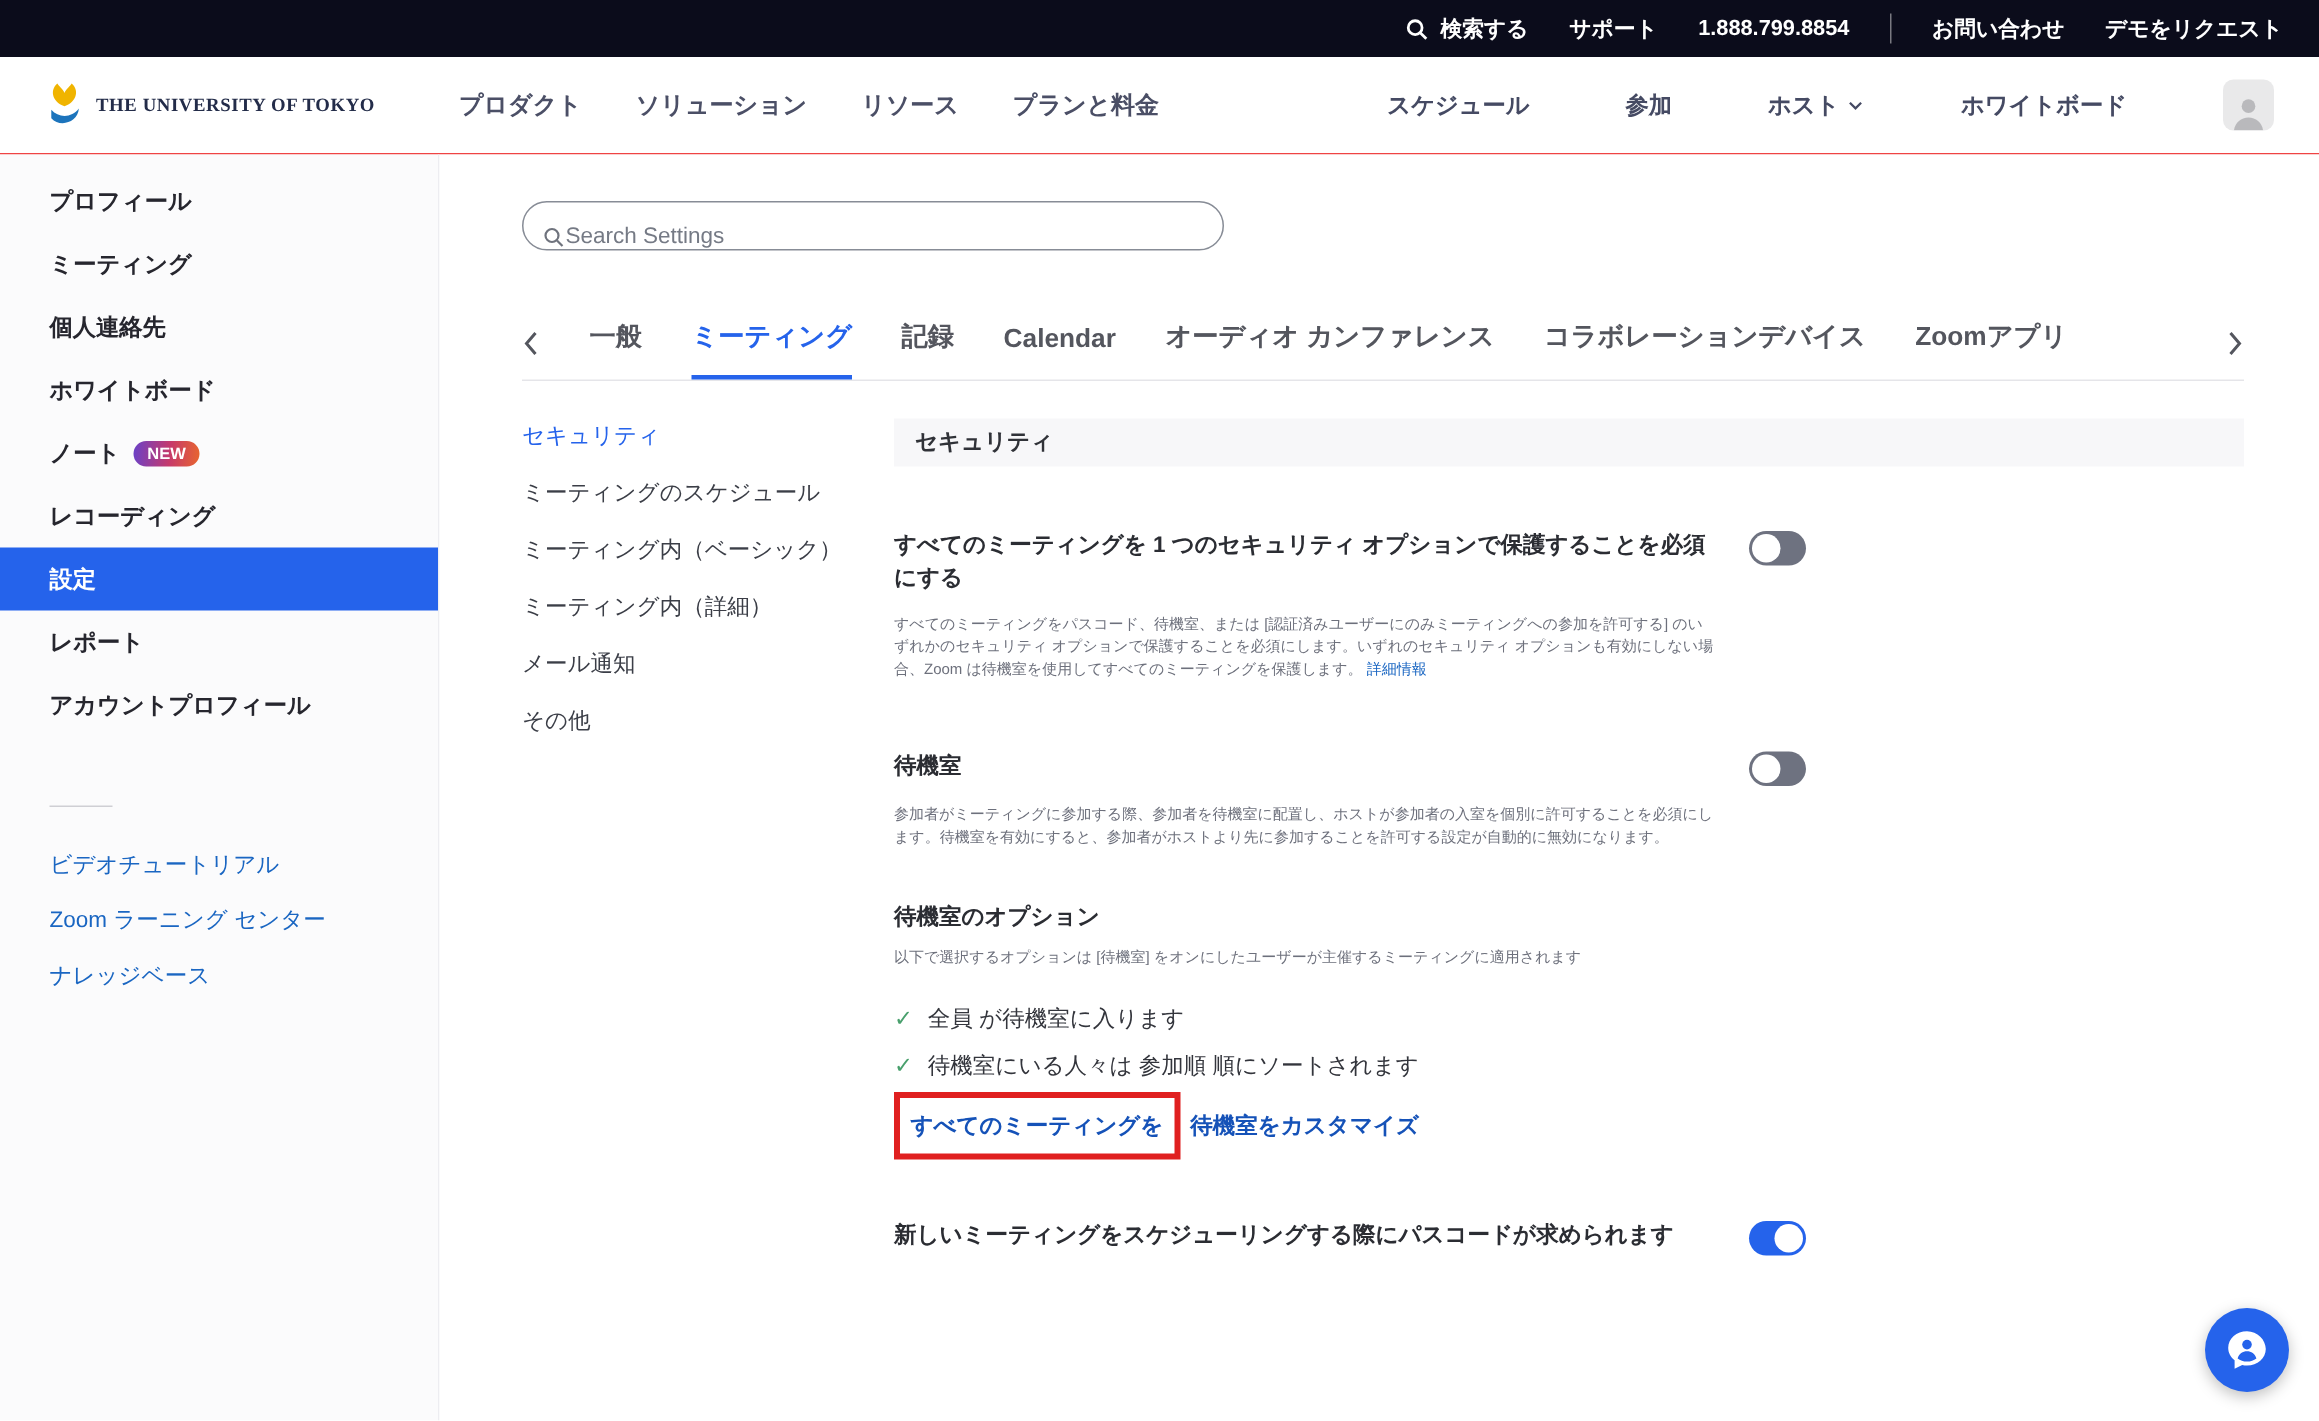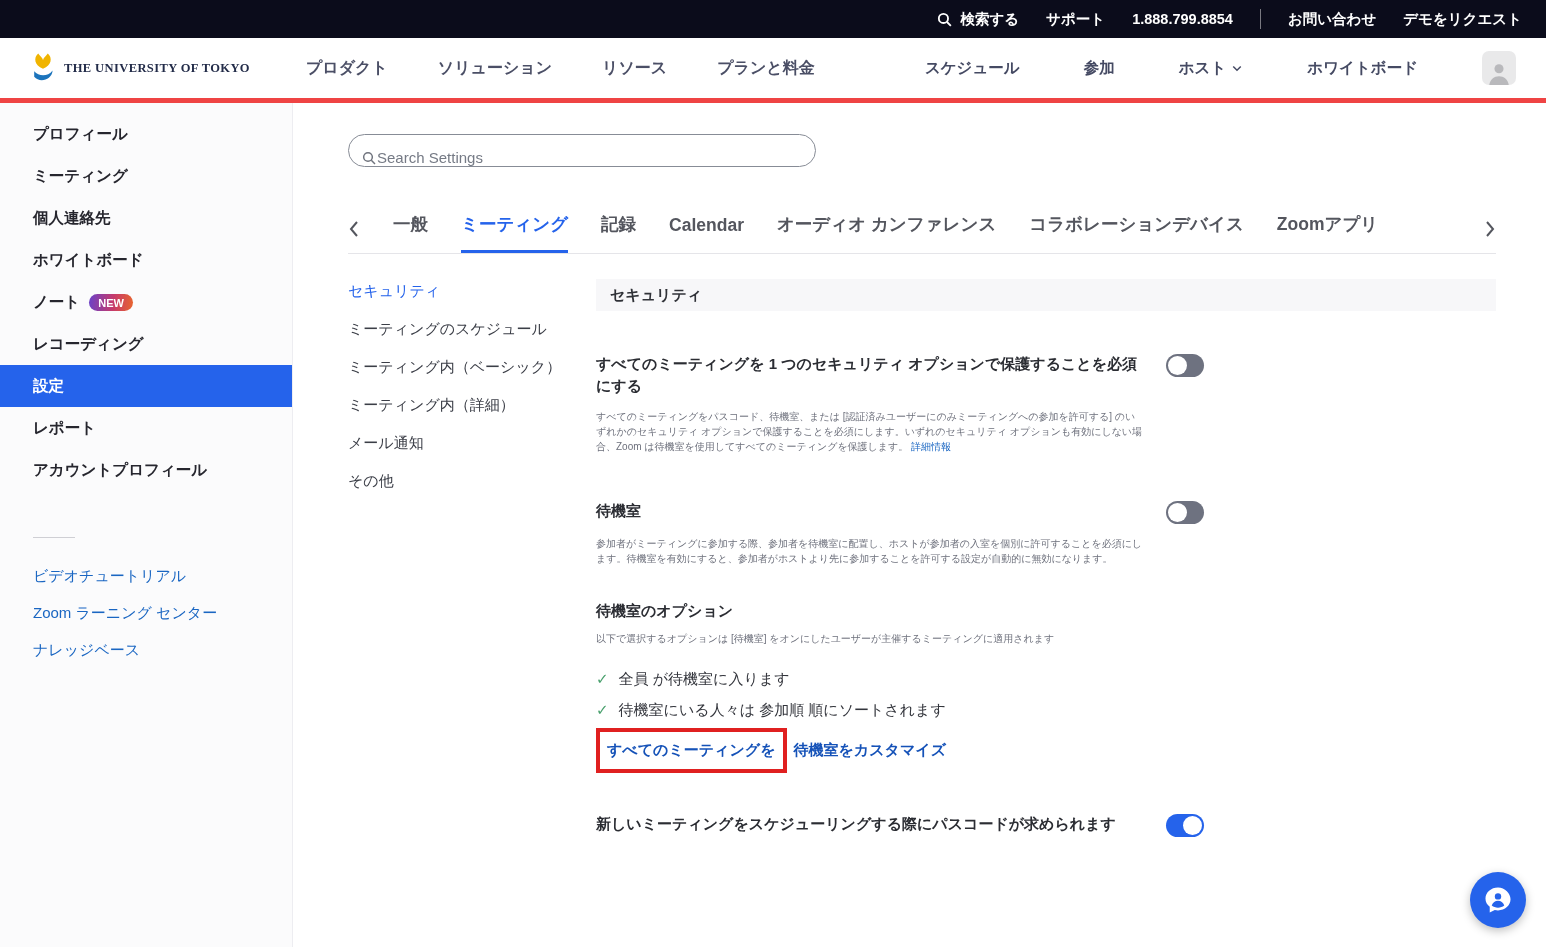--- a/index.html
+++ b/index.html
@@ -12,28 +12,28 @@
   .topbar {
     height:38px; background:#0b0c1b; color:#fff;
     display:flex; align-items:center; justify-content:flex-end;
     gap:27px; padding-right:24px; font-size:14.5px; font-weight:700;
   }
   .topbar .item { display:flex; align-items:center; gap:7px; cursor:pointer; white-space:nowrap;text-align:center; }
   .topbar .vdiv { width:1px; height:20px; background:rgba(255,255,255,.45); }
   
   .navbar {
     height:65px; display:flex; align-items:center; padding:0 30px;
-    border-bottom:5px solid #ef4444; background:#fff;
+    border-bottom:1px solid #ef4444; background:#fff;
   }
   .logo { display:flex; align-items:center; gap:8px; margin-right:56px; }
   .logo-text {
     font-family:"Liberation Serif","DejaVu Serif",serif;
     font-size:12.5px; letter-spacing:.4px; color:#232c49; font-weight:700; white-space:nowrap;
   }
-  .mainnav { display:flex; gap:50px; font-size:16px; font-weight:600; color:#4b4f66; }
+  .mainnav { display:flex; gap:36px; font-size:16px; font-weight:600; color:#4b4f66; }
   .mainnav .nav-item { cursor:pointer; white-space:nowrap; }
   .rightnav { margin-left:auto; display:flex; align-items:center; gap:64px;
               font-size:15.5px; font-weight:700; color:#454a63; }
   .rightnav .nav-item { cursor:pointer; display:flex; align-items:center; gap:5px; white-space:nowrap; }
   .avatar { width:34px; height:34px; border-radius:7px; background:#e9e9ea;
             display:flex; align-items:flex-end; justify-content:center; overflow:hidden; }
   
   .layout { display:flex; height:844px; }
   .sidebar { width:293px; background:#fbfbfc; border-right:1px solid #ededf1; padding-top:10px; flex:none; }
   .side-item { height:42px; display:flex; align-items:center; padding-left:33px;

